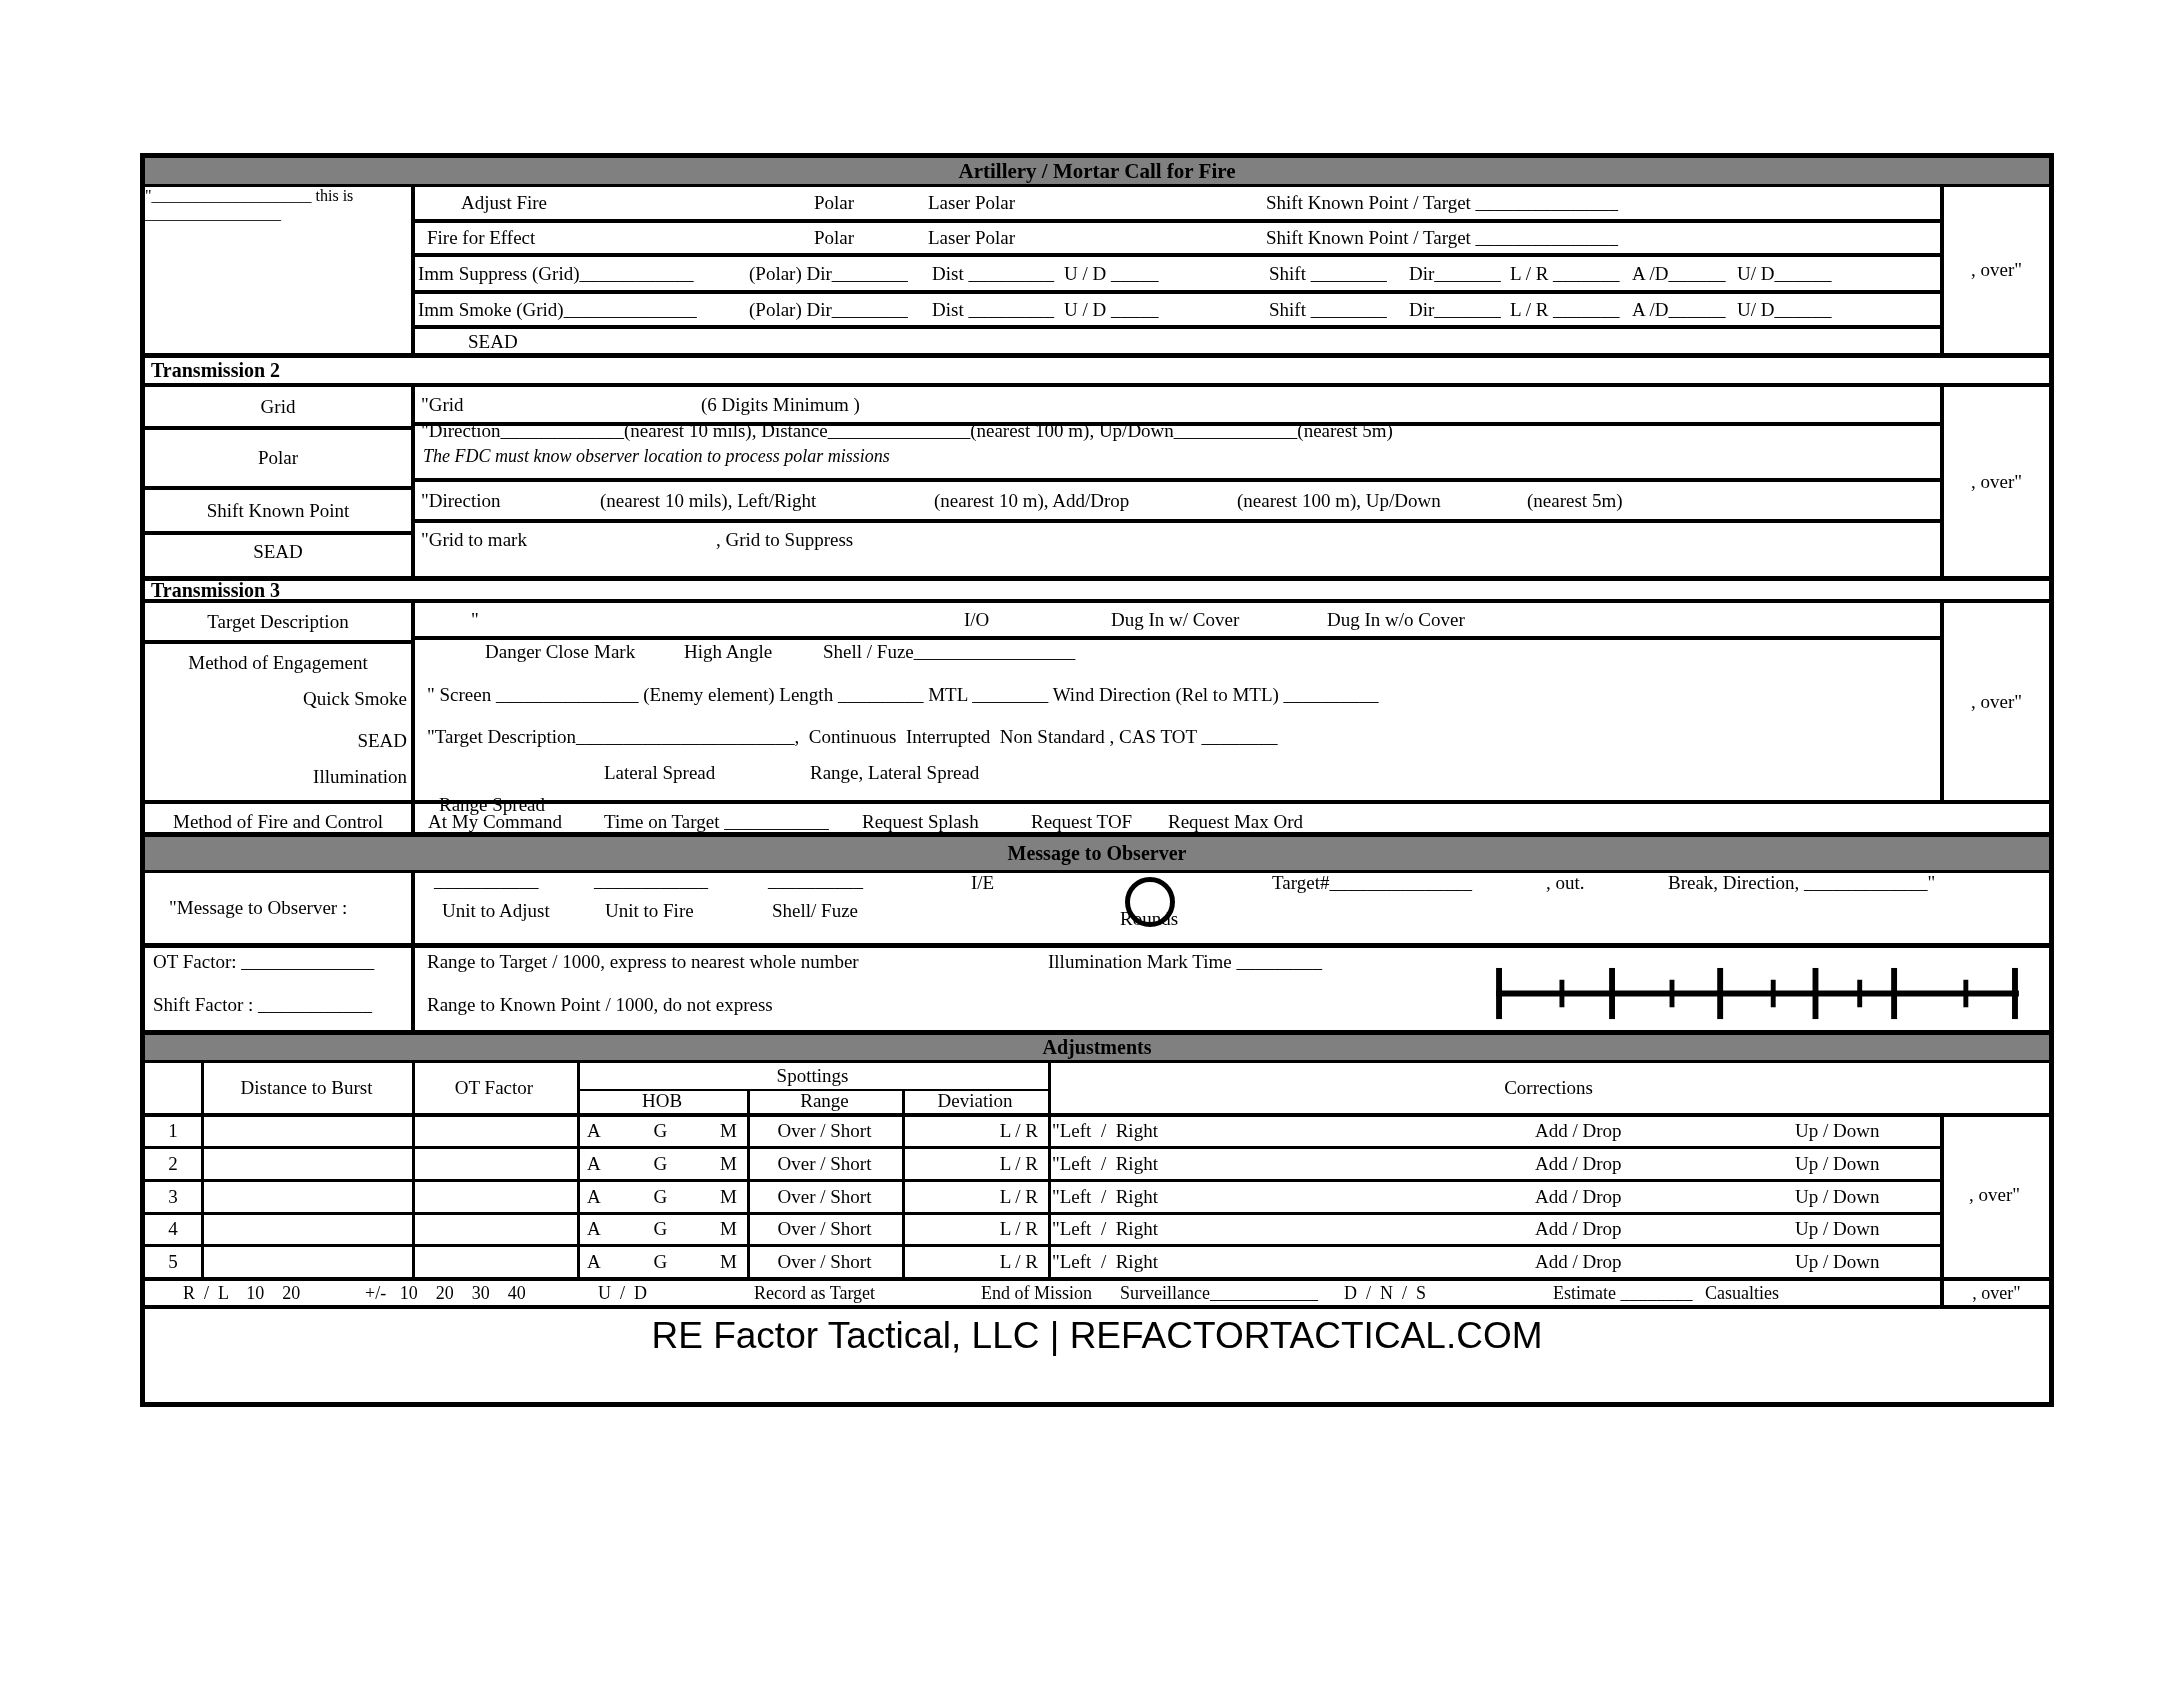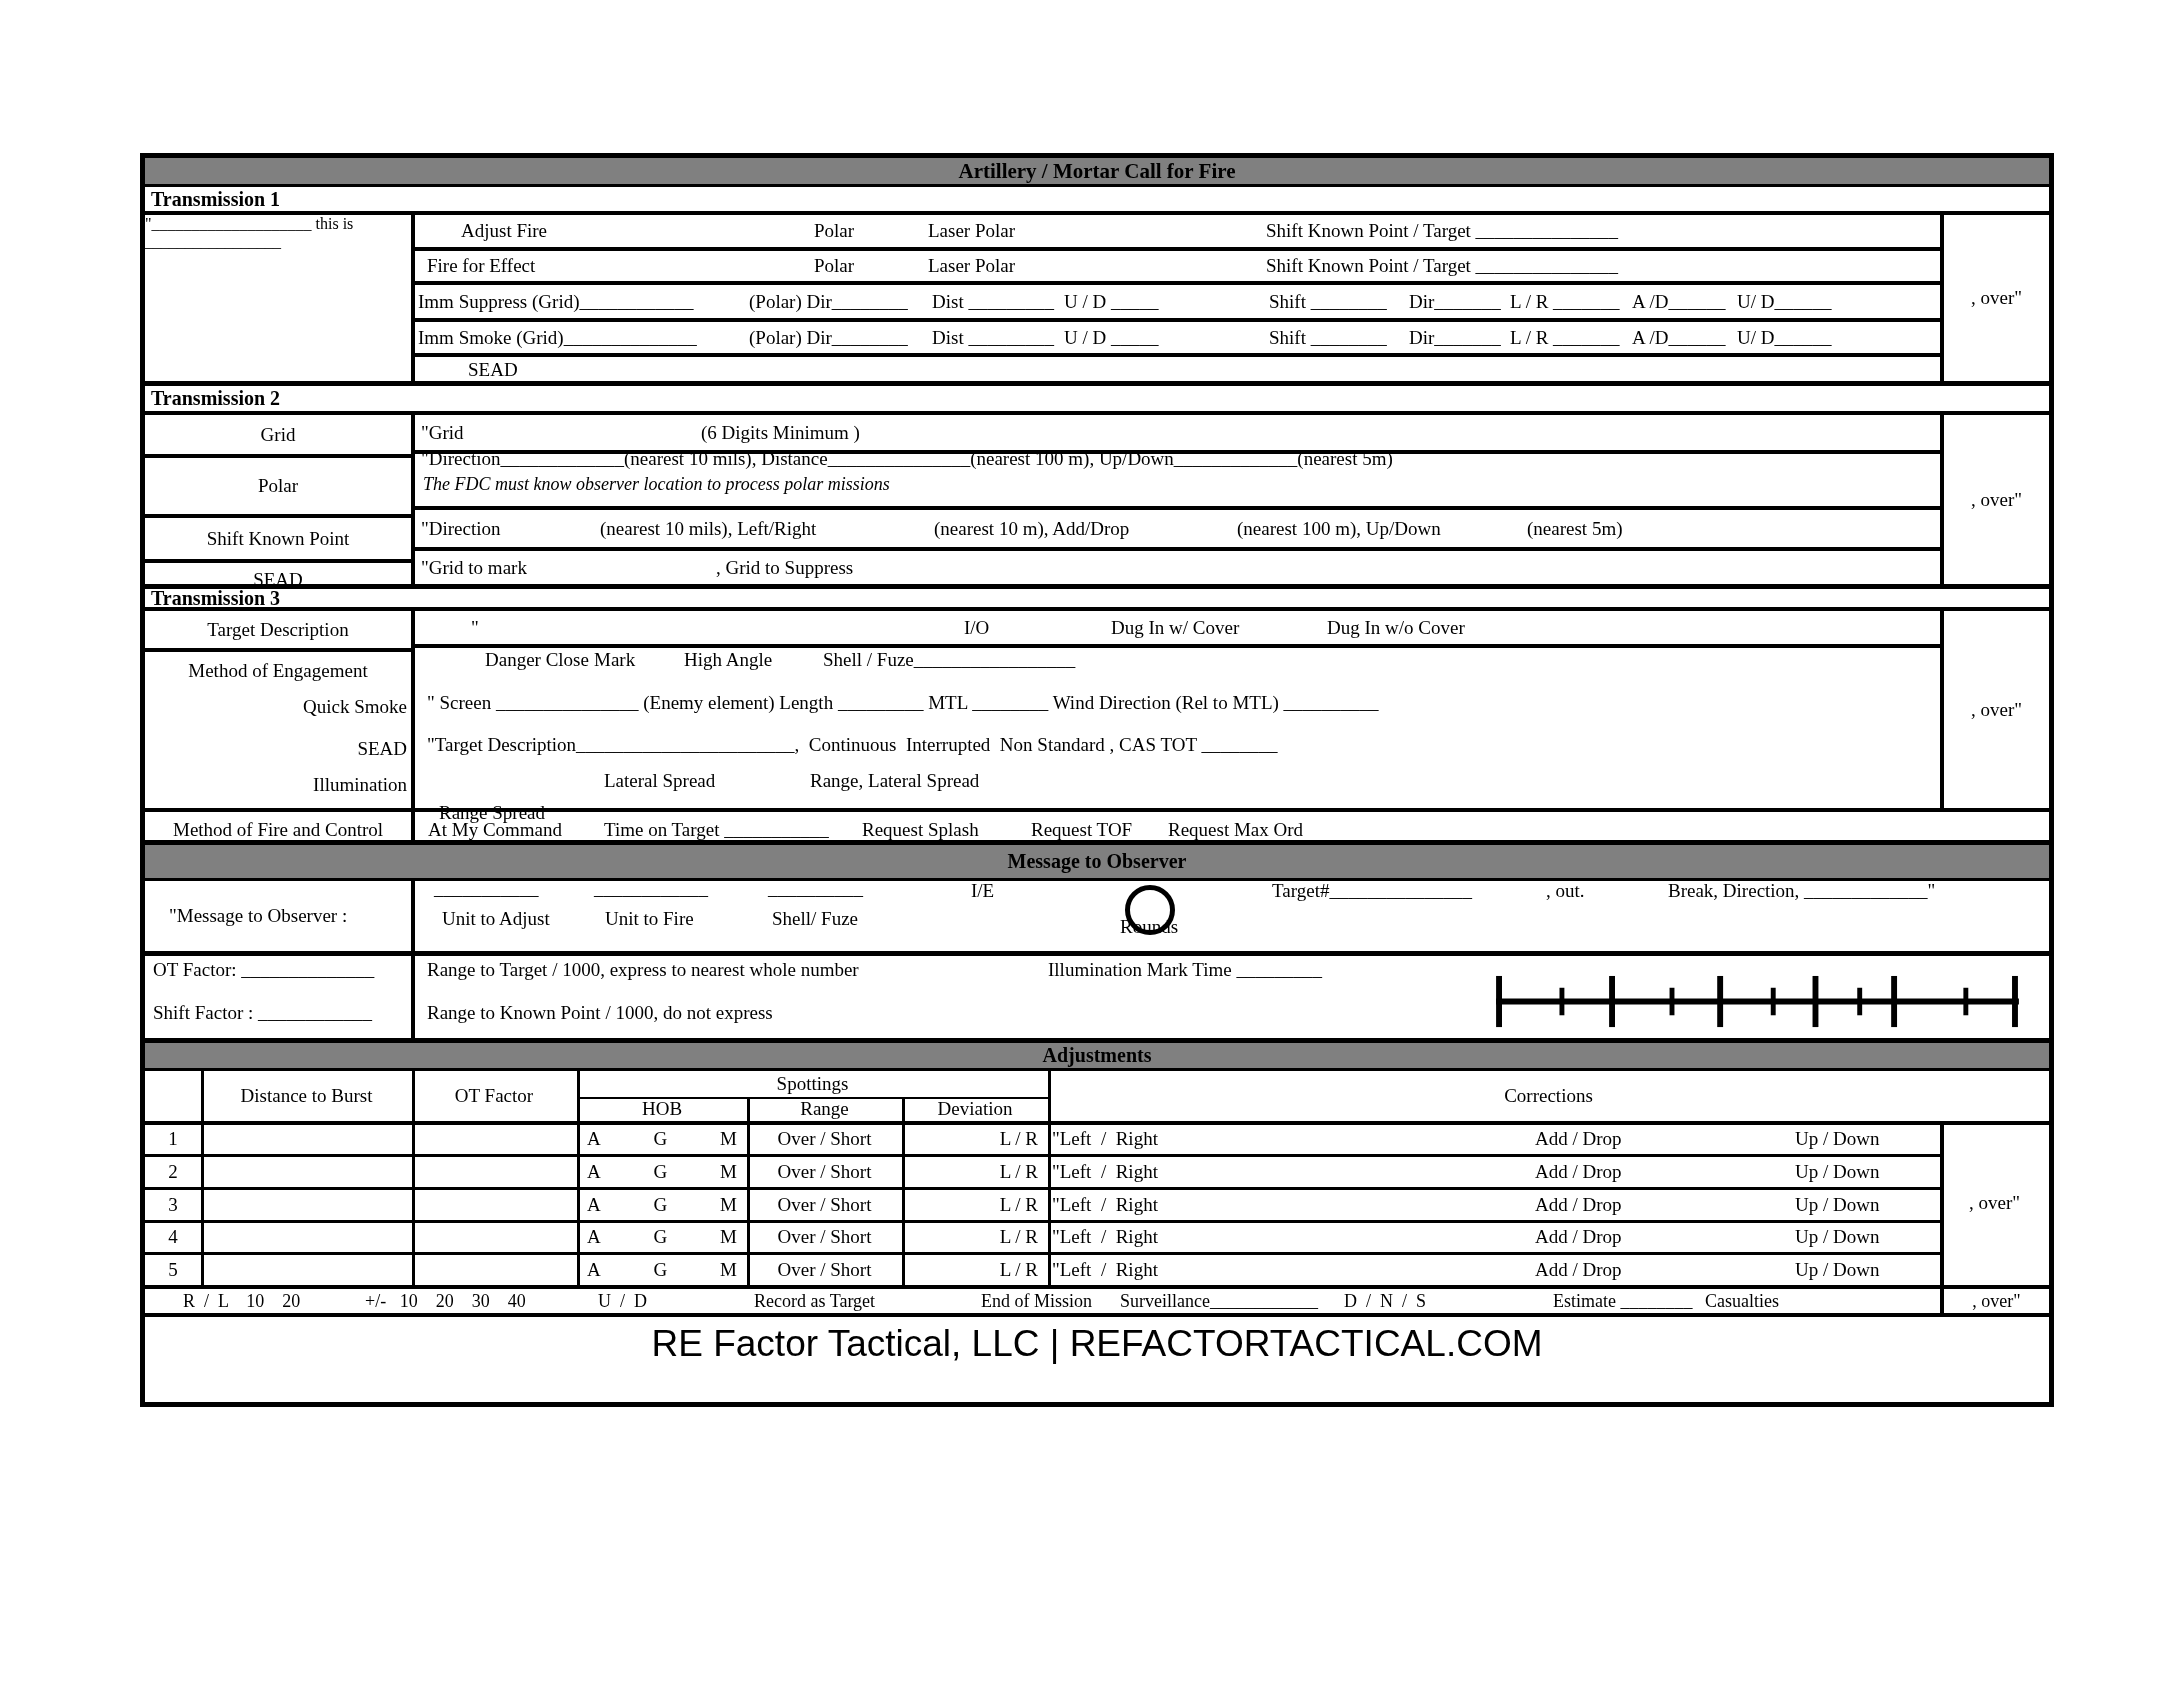--- a/index.html
+++ b/index.html
@@ -27,21 +27,20 @@
   .footer{display:flex;align-items:center;justify-content:center;font-family:"Liberation Sans","DejaVu Sans",sans-serif;font-size:37px;}
 </style>
 </head>
 <body>
 
 <div class="page">
  <div class="form">
 
   <div class="sec bar bb3" style="height:29px;font-size:21px;">Artillery / Mortar Call for Fire</div>
 
-  <div class="sec seclabel bb4" style="height:28px;">Transmission 1</div>
   <div class="sec cols bb5" style="height:171px;">
     <div class="leftcol" style="width:270px;">
       <span style="left:10px;top:61px;transform:none;">"____________________ this</span>
       <span style="left:30px;top:89px;transform:none;">is _________________</span>
     </div>
     <div style="width:1525px;">
       <div class="row bb4" style="height:36px;">
         <span style="left:46px;">Adjust Fire</span>
         <span style="left:399px;">Polar</span>
         <span style="left:513px;">Laser Polar</span>
@@ -76,21 +75,21 @@
         <span style="left:1322px;">U/ D______</span>
       </div>
       <div class="row" style="height:26px;">
         <span style="left:53px;">SEAD</span>
       </div>
     </div>
     <div class="overcol" style="width:109px;">, over"</div>
   </div>
 
   <div class="sec seclabel bb4" style="height:29px;">Transmission 2</div>
-  <div class="sec cols bb5" style="height:174px;">
+  <div class="sec cols bb5" style="height:194px;">
     <div class="leftcol" style="width:270px;">
       <div class="centerlbl bb4" style="height:39px;">Grid</div>
       <div class="centerlbl bb4" style="height:56px;">Polar</div>
       <div class="centerlbl bb4" style="height:41px;">Shift Known Point</div>
       <div class="centerlbl" style="height:34px;">SEAD</div>
     </div>
     <div style="width:1525px;">
       <div class="row bb4" style="height:39px;">
         <span style="left:6px;">"Grid</span>
         <span style="left:286px;">(6 Digits Minimum )</span>

